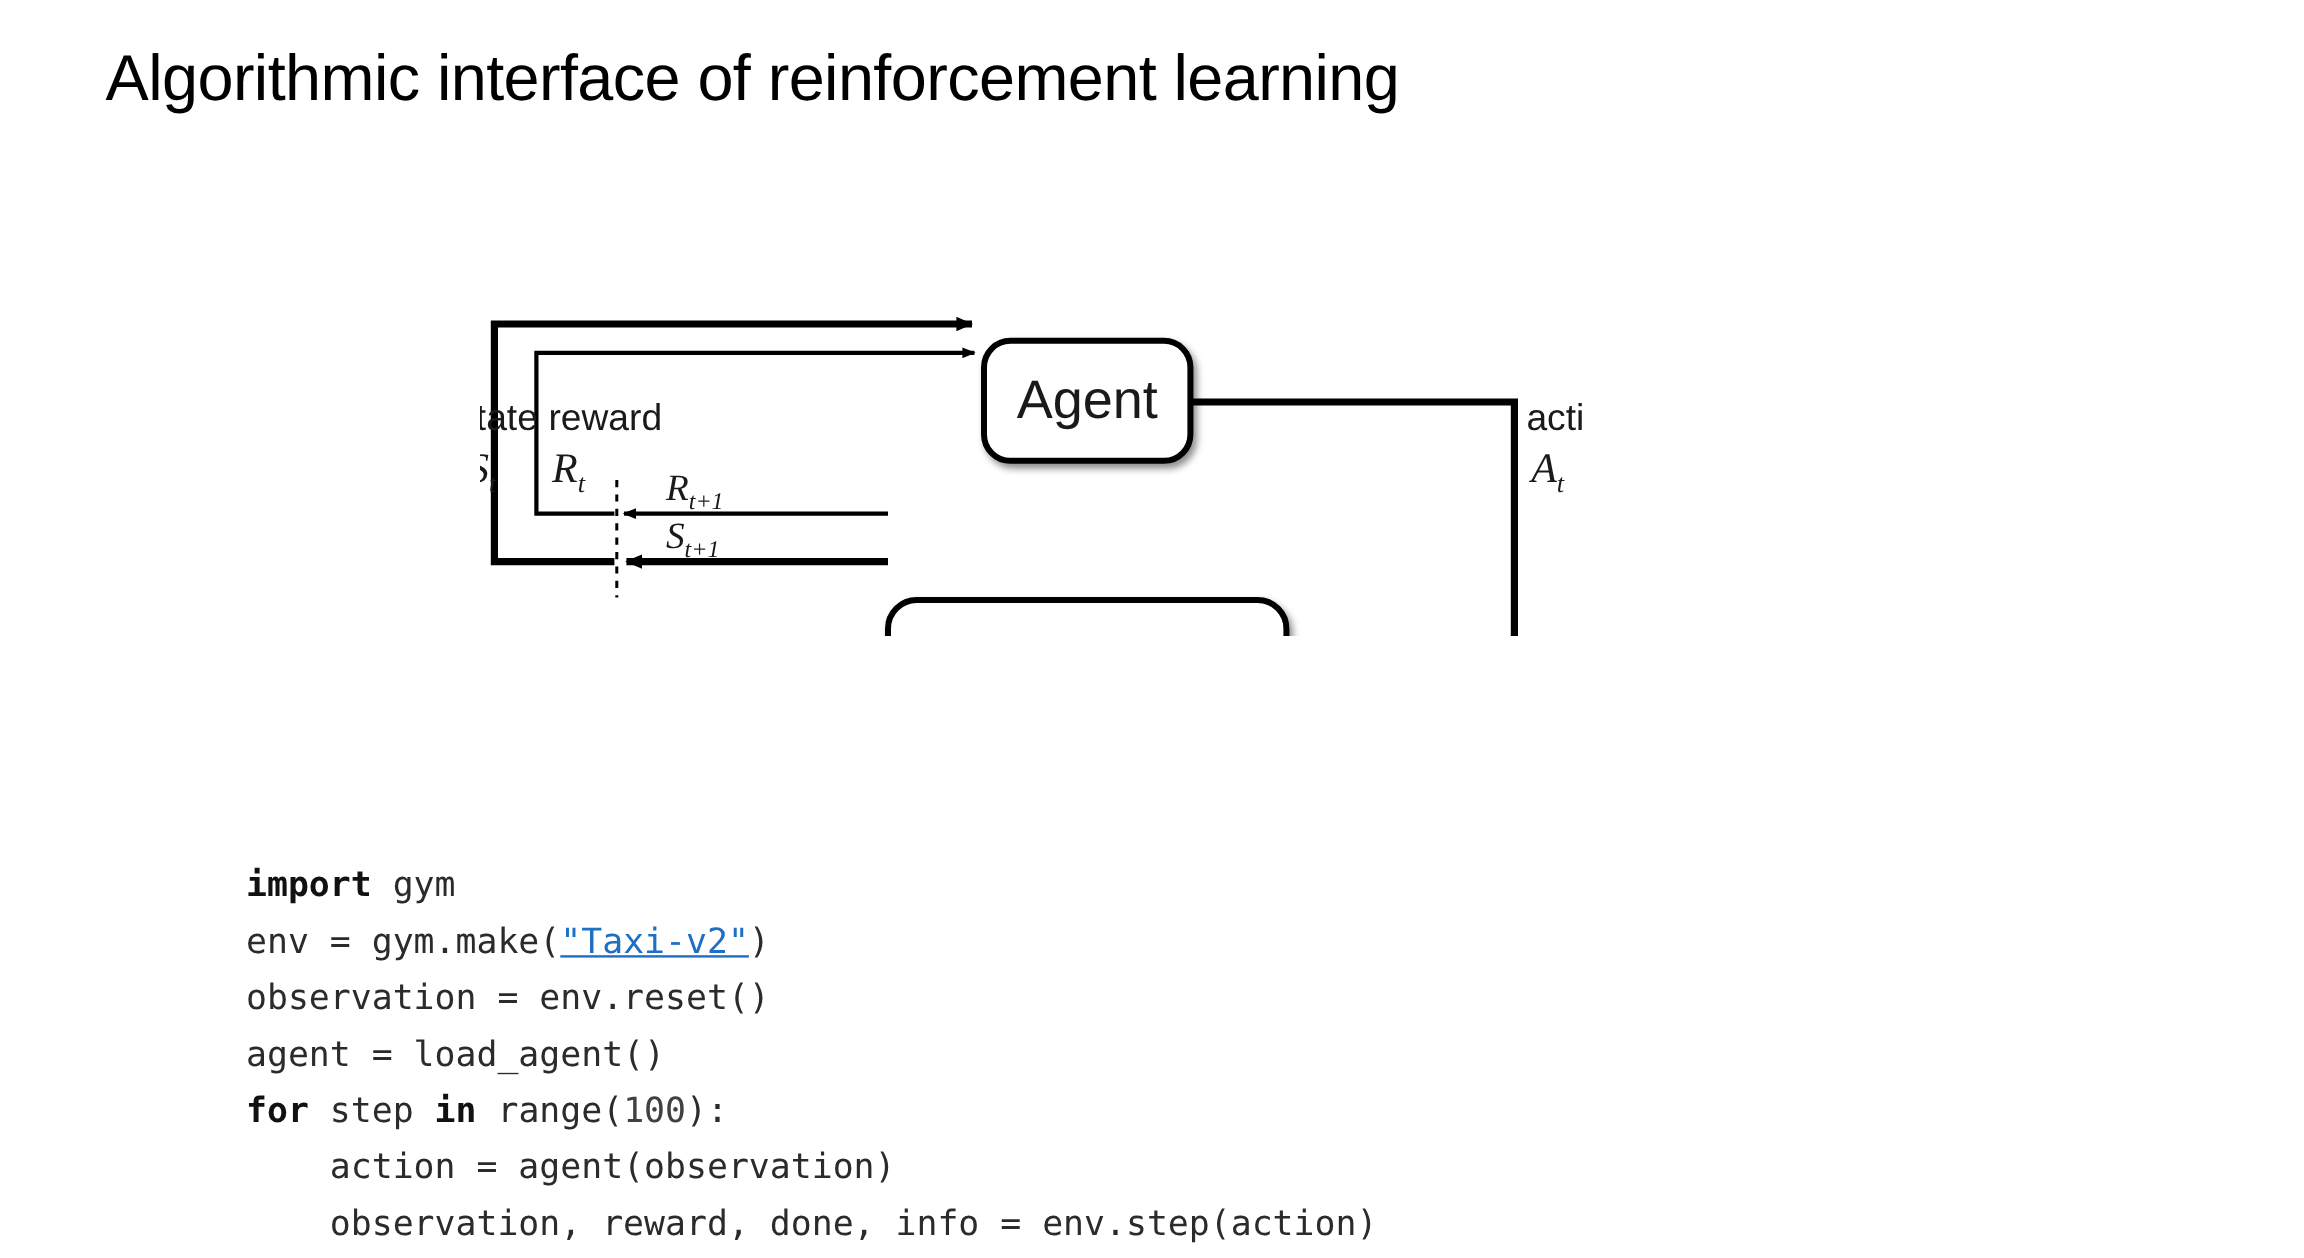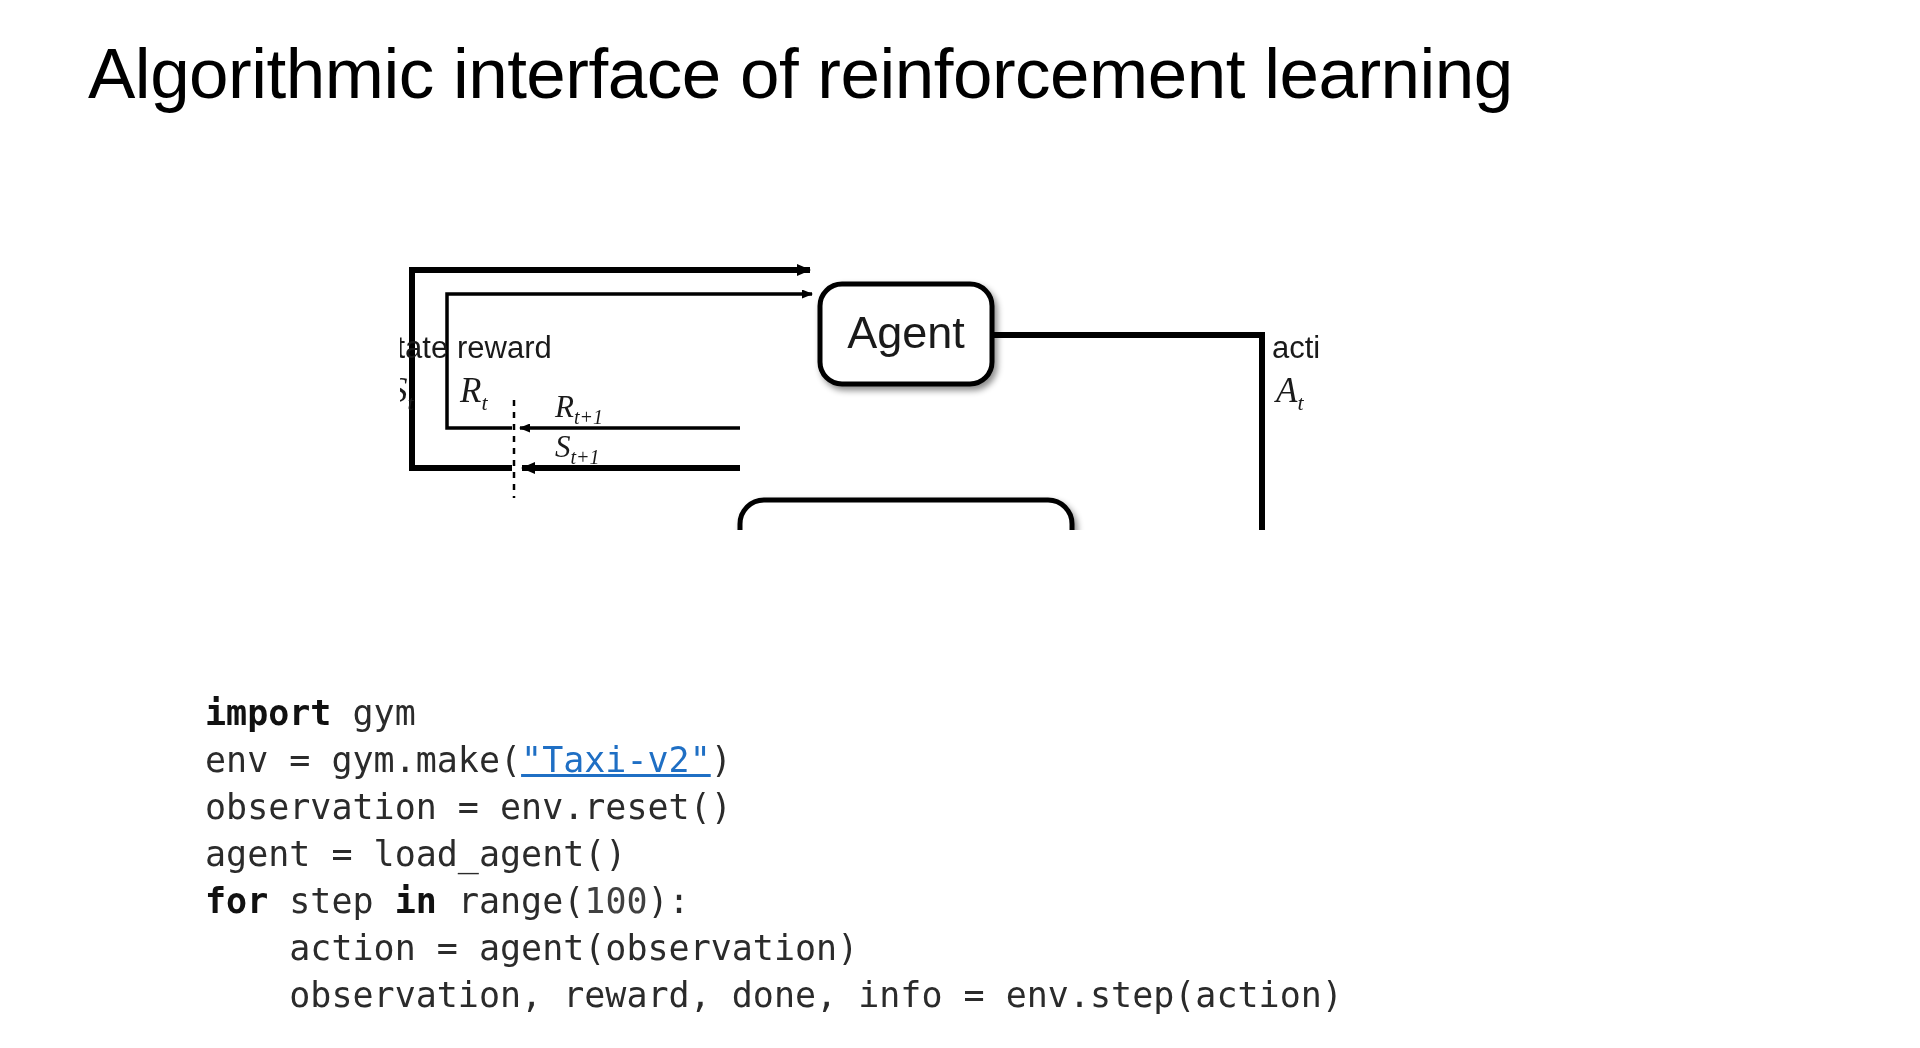--- a/index.html
+++ b/index.html
@@ -23,21 +23,21 @@
     background: #ffffff;
   }
 
   
   .slide-title {
     position: absolute;
     left: 88px;
     top: 36px;
     width: 1790px;
     font-family: "Liberation Sans", sans-serif;
-    font-size: 71px;
+    font-size: 54px;
     font-weight: 400;
     line-height: 1.08;
     letter-spacing: -0.5px;
     color: #000000;
     white-space: nowrap;
   }
 
   
   .diagram {
     position: absolute;
@@ -47,23 +47,23 @@
     height: 320px;
   }
   .diagram svg {
     display: block;
   }
 
   
   .code-block {
     position: absolute;
     left: 205px;
-    top: 690px;
+    top: 714px;
     font-family: "DejaVu Sans Mono", "Liberation Mono", monospace;
-    font-size: 35px;
+    font-size: 29px;
     line-height: 47px;
     color: #2b2b2b;
     white-space: pre;
     letter-spacing: 0px;
   }
   .code-line { display: block; height: 47px; }
   .kw   { font-weight: bold; color: #111111; }
   .num  { color: #404040; }
   .lnk  { color: #1f6fc4; text-decoration: underline; }
   .plain{ color: #2b2b2b; }

